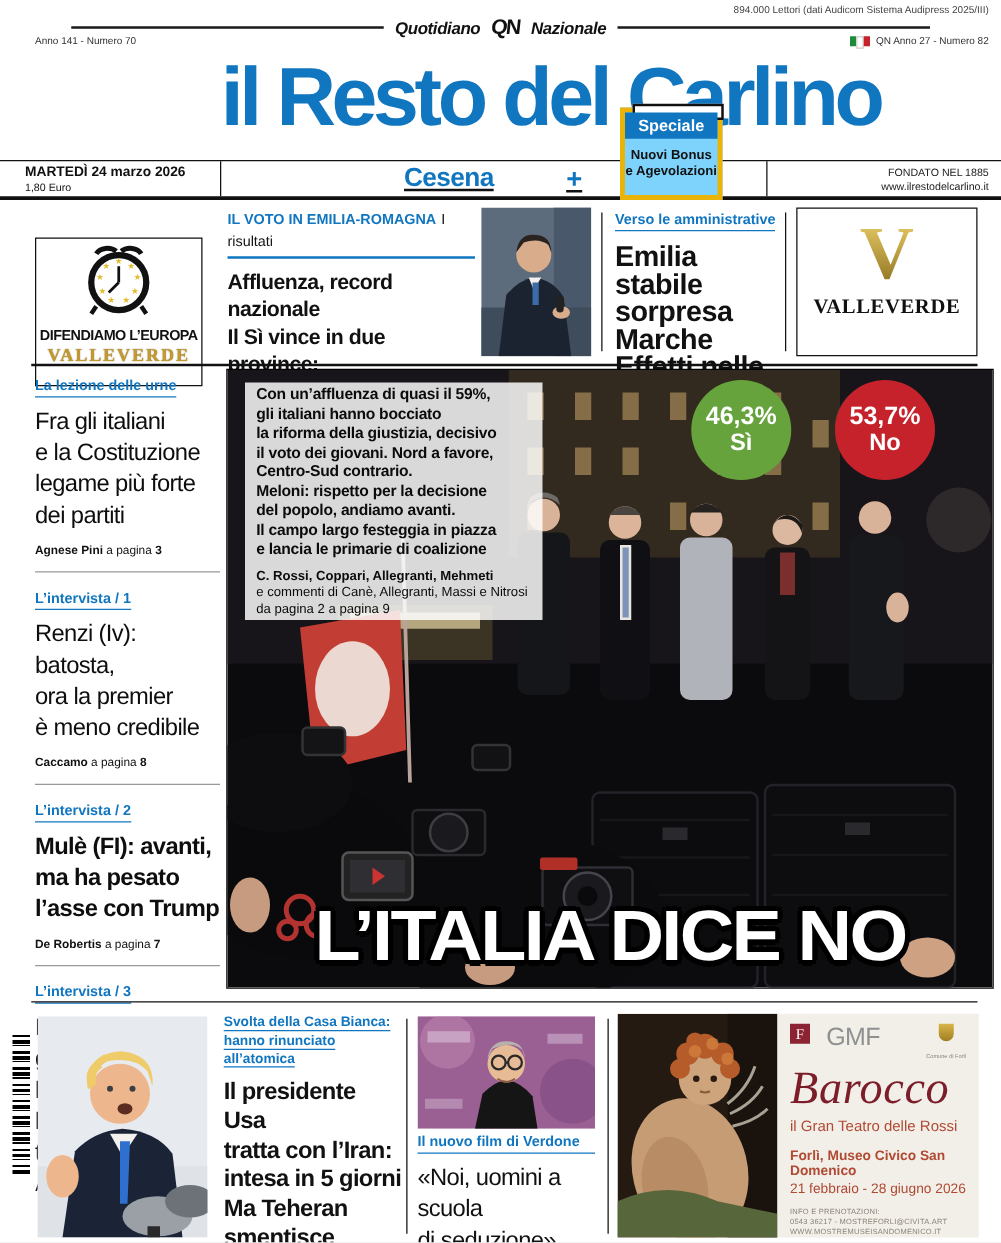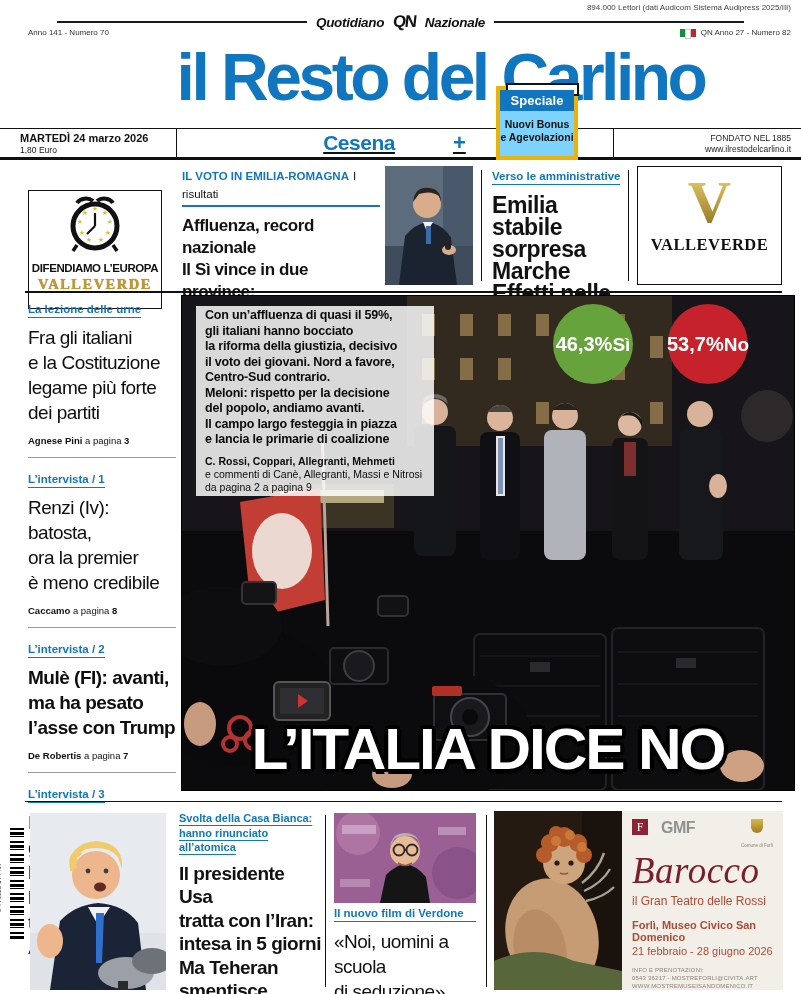--- a/index.html
+++ b/index.html
@@ -67,21 +67,21 @@
   .w400{font-weight:400;} .w700{font-weight:800;}
   .lc-by{font-size:9.5px;margin-top:10px;}
   .lc-hr{border:none;border-top:1px solid #999;margin:11px 0;}
   
   .mainphoto{left:181px;top:295px;width:614px;height:496px;border:1px solid #000;box-sizing:border-box;}
   .mainphoto svg{position:absolute;left:0;top:0;}
   .overlay{position:absolute;left:14px;top:10px;width:238px;background:rgba(255,255,255,.84);padding:2px 9px;box-sizing:border-box;}
   .overlay .txt{font-weight:800;font-size:12.5px;line-height:15.5px;letter-spacing:-.2px;color:#0b0b0b;}
   .overlay .cr{font-size:10.5px;line-height:13px;margin-top:7px;color:#0b0b0b;}
   .overlay .cr .c1{font-weight:800;}
-  .badge{position:absolute;width:80px;height:80px;border-radius:50%;color:#fff;display:flex;
+  .badge{position:absolute;width:80px;height:80px;border-radius:50%;color:#fff;display:flex;flex-direction:column;
          align-items:center;justify-content:center;font-weight:800;line-height:21px;}
   .badge .v{font-size:20px;} .badge .l{font-size:19px;}
   .badge-yes{left:371px;top:8px;background:var(--green);}
   .badge-no{left:486px;top:8px;background:var(--red);}
   .bigtitle{position:absolute;left:0;right:0;bottom:8px;text-align:center;font-size:57px;font-weight:900;
      color:#fff;letter-spacing:-2px;transform:scaleX(1.06);
      text-shadow:-3px -3px 0 #000,3px -3px 0 #000,-3px 3px 0 #000,3px 3px 0 #000,0 5px 0 #000,0 -4px 0 #000,4px 0 0 #000,-4px 0 0 #000;}
   
   .barcode{left:4px;top:828px;width:21px;height:118px;}
   .barcode .bars{position:absolute;left:6px;top:0;width:14px;height:112px;
@@ -94,21 +94,21 @@
            text-decoration:underline;text-decoration-color:var(--blue);text-underline-offset:3px;}
   .trump .hl{font-weight:800;font-size:19px;line-height:23.5px;letter-spacing:-.5px;margin-top:7px;}
   .verdone{left:334px;top:813px;width:142px;}
   .verdone .kk{display:block;}
   .verdone .hl{font-size:19px;line-height:25px;letter-spacing:-.5px;margin-top:7px;font-weight:400;}
   .barocco{left:494px;top:811px;width:289px;height:179px;display:flex;}
   .barocco .panel{flex:1;background:#f2efe9;padding:8px 10px;box-sizing:border-box;}
   .logorow{display:flex;align-items:flex-start;gap:13px;height:24px;}
   .flogo{width:16px;height:16px;background:#8c2332;color:#fff;font-family:"Liberation Serif",serif;
          font-size:12px;display:flex;align-items:center;justify-content:center;}
-  .gmf{font-weight:700;font-size:16px;color:#8e9190;letter-spacing:-.5px;}
+  .gmf{font-weight:400;font-size:20px;color:#8e9190;letter-spacing:-.5px;}
   .crest{margin-left:auto;text-align:center;}
   .crest .sh{width:12px;height:14px;background:linear-gradient(#d9b649,#a07d22);border-radius:0 0 6px 6px;margin:0 auto;}
   .crest .cap{font-size:4.5px;color:#8a8378;margin-top:1px;}
   .btitle{font-family:"Liberation Serif",serif;font-style:italic;font-size:37px;color:var(--maroon);margin-top:6px;letter-spacing:.5px;}
   .bsub{font-size:12px;color:var(--adred);margin-top:2px;}
   .bvenue{font-size:11px;color:var(--adred);margin-top:11px;font-weight:bold;}
   .bdates{font-size:11px;color:var(--adred);margin-top:2px;}
   .binfo{font-size:6px;line-height:8px;color:#8a8378;margin-top:9px;letter-spacing:.2px;}
 </style>
 </head>

